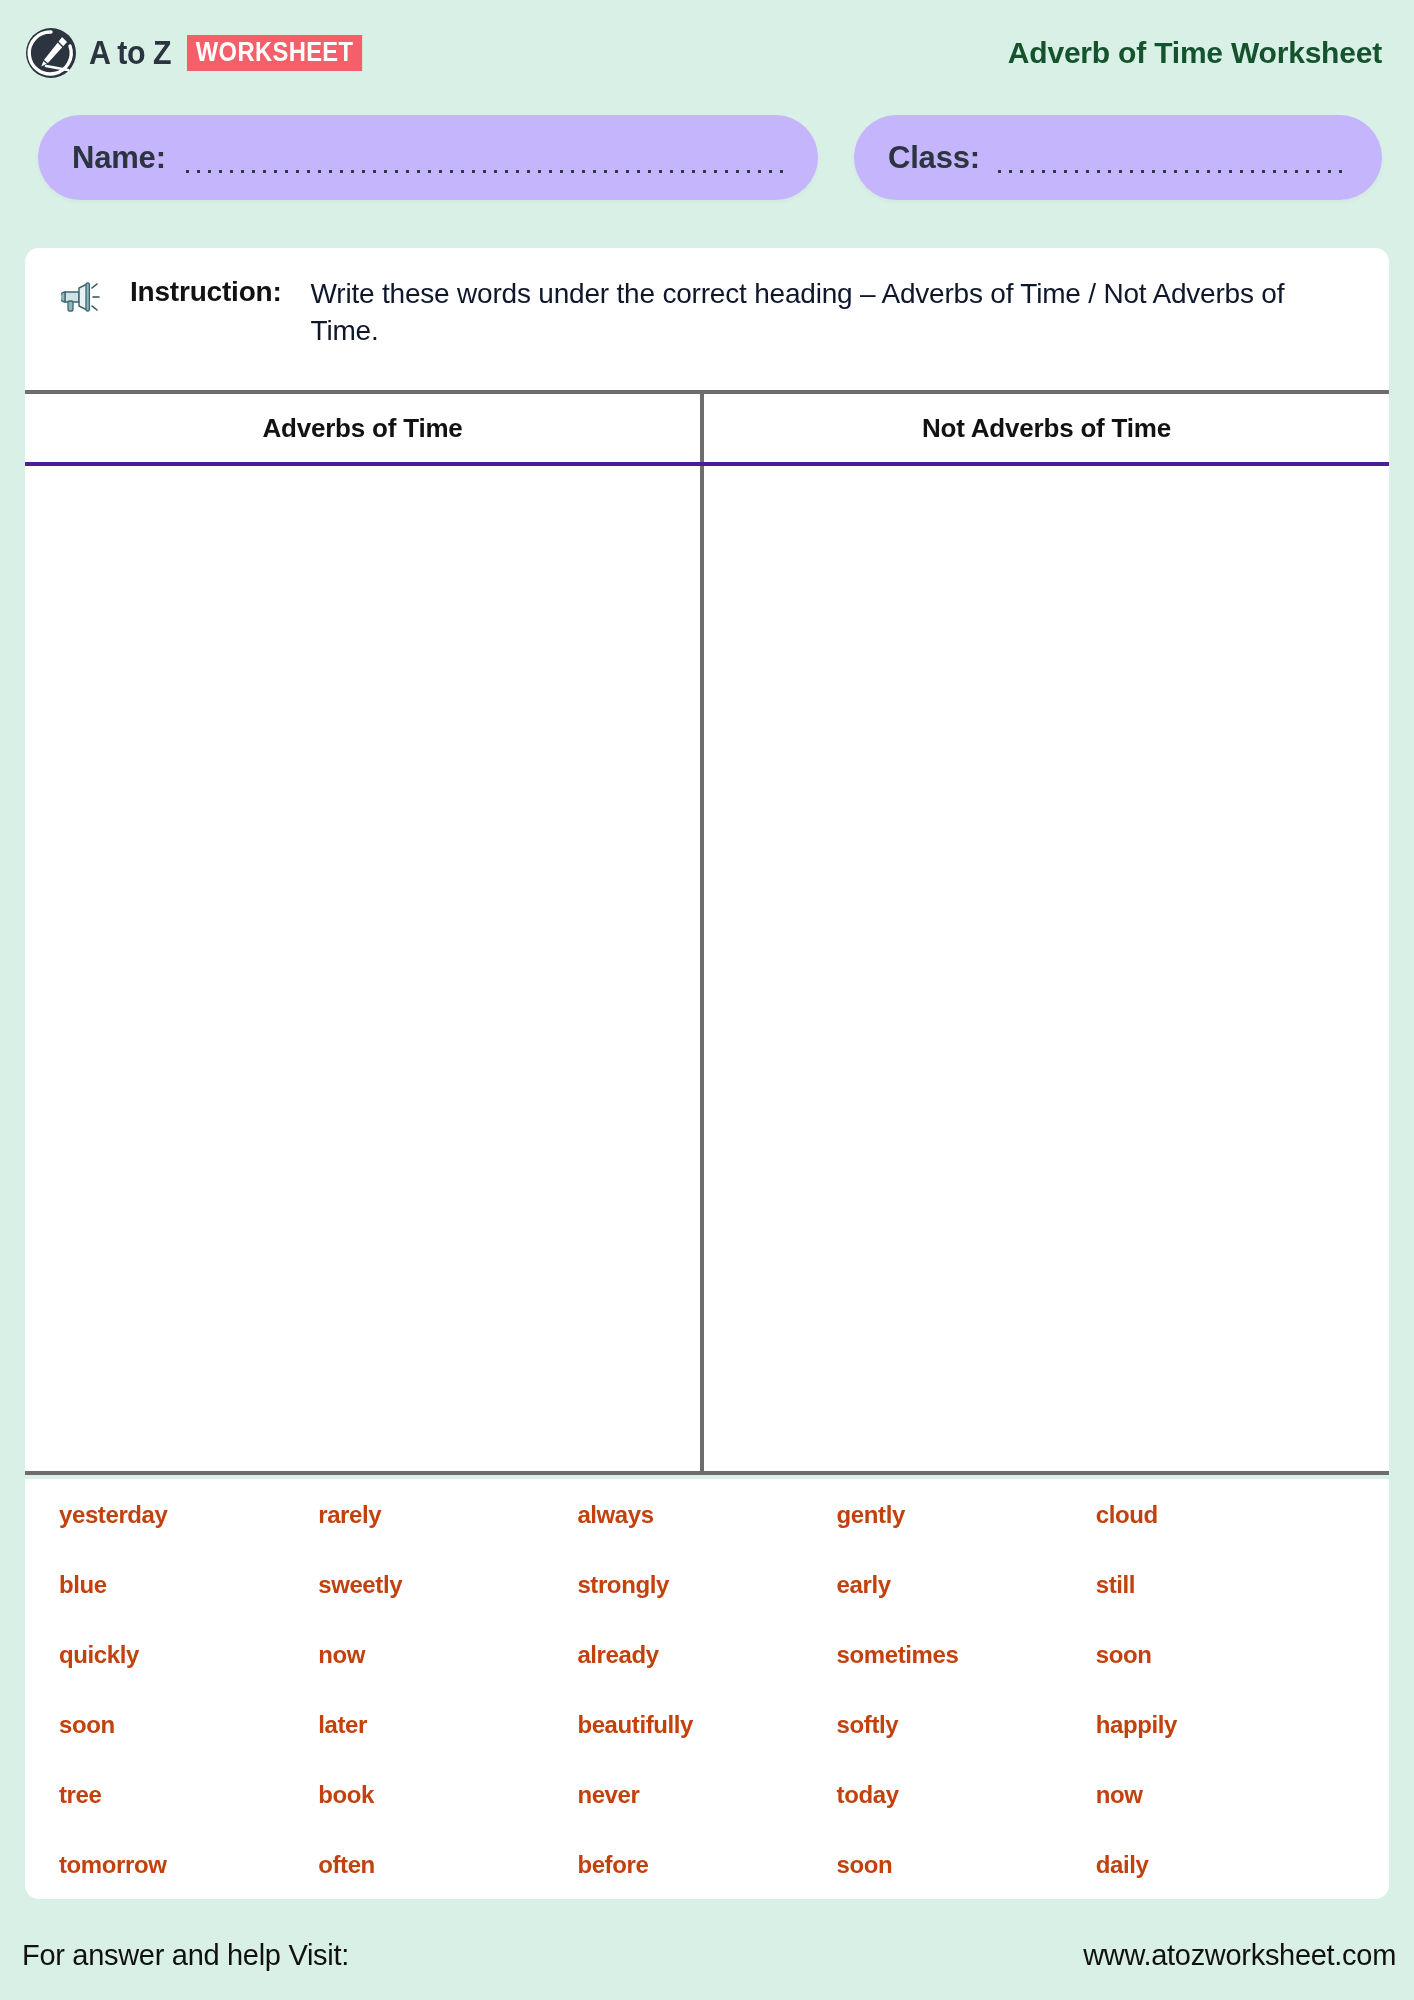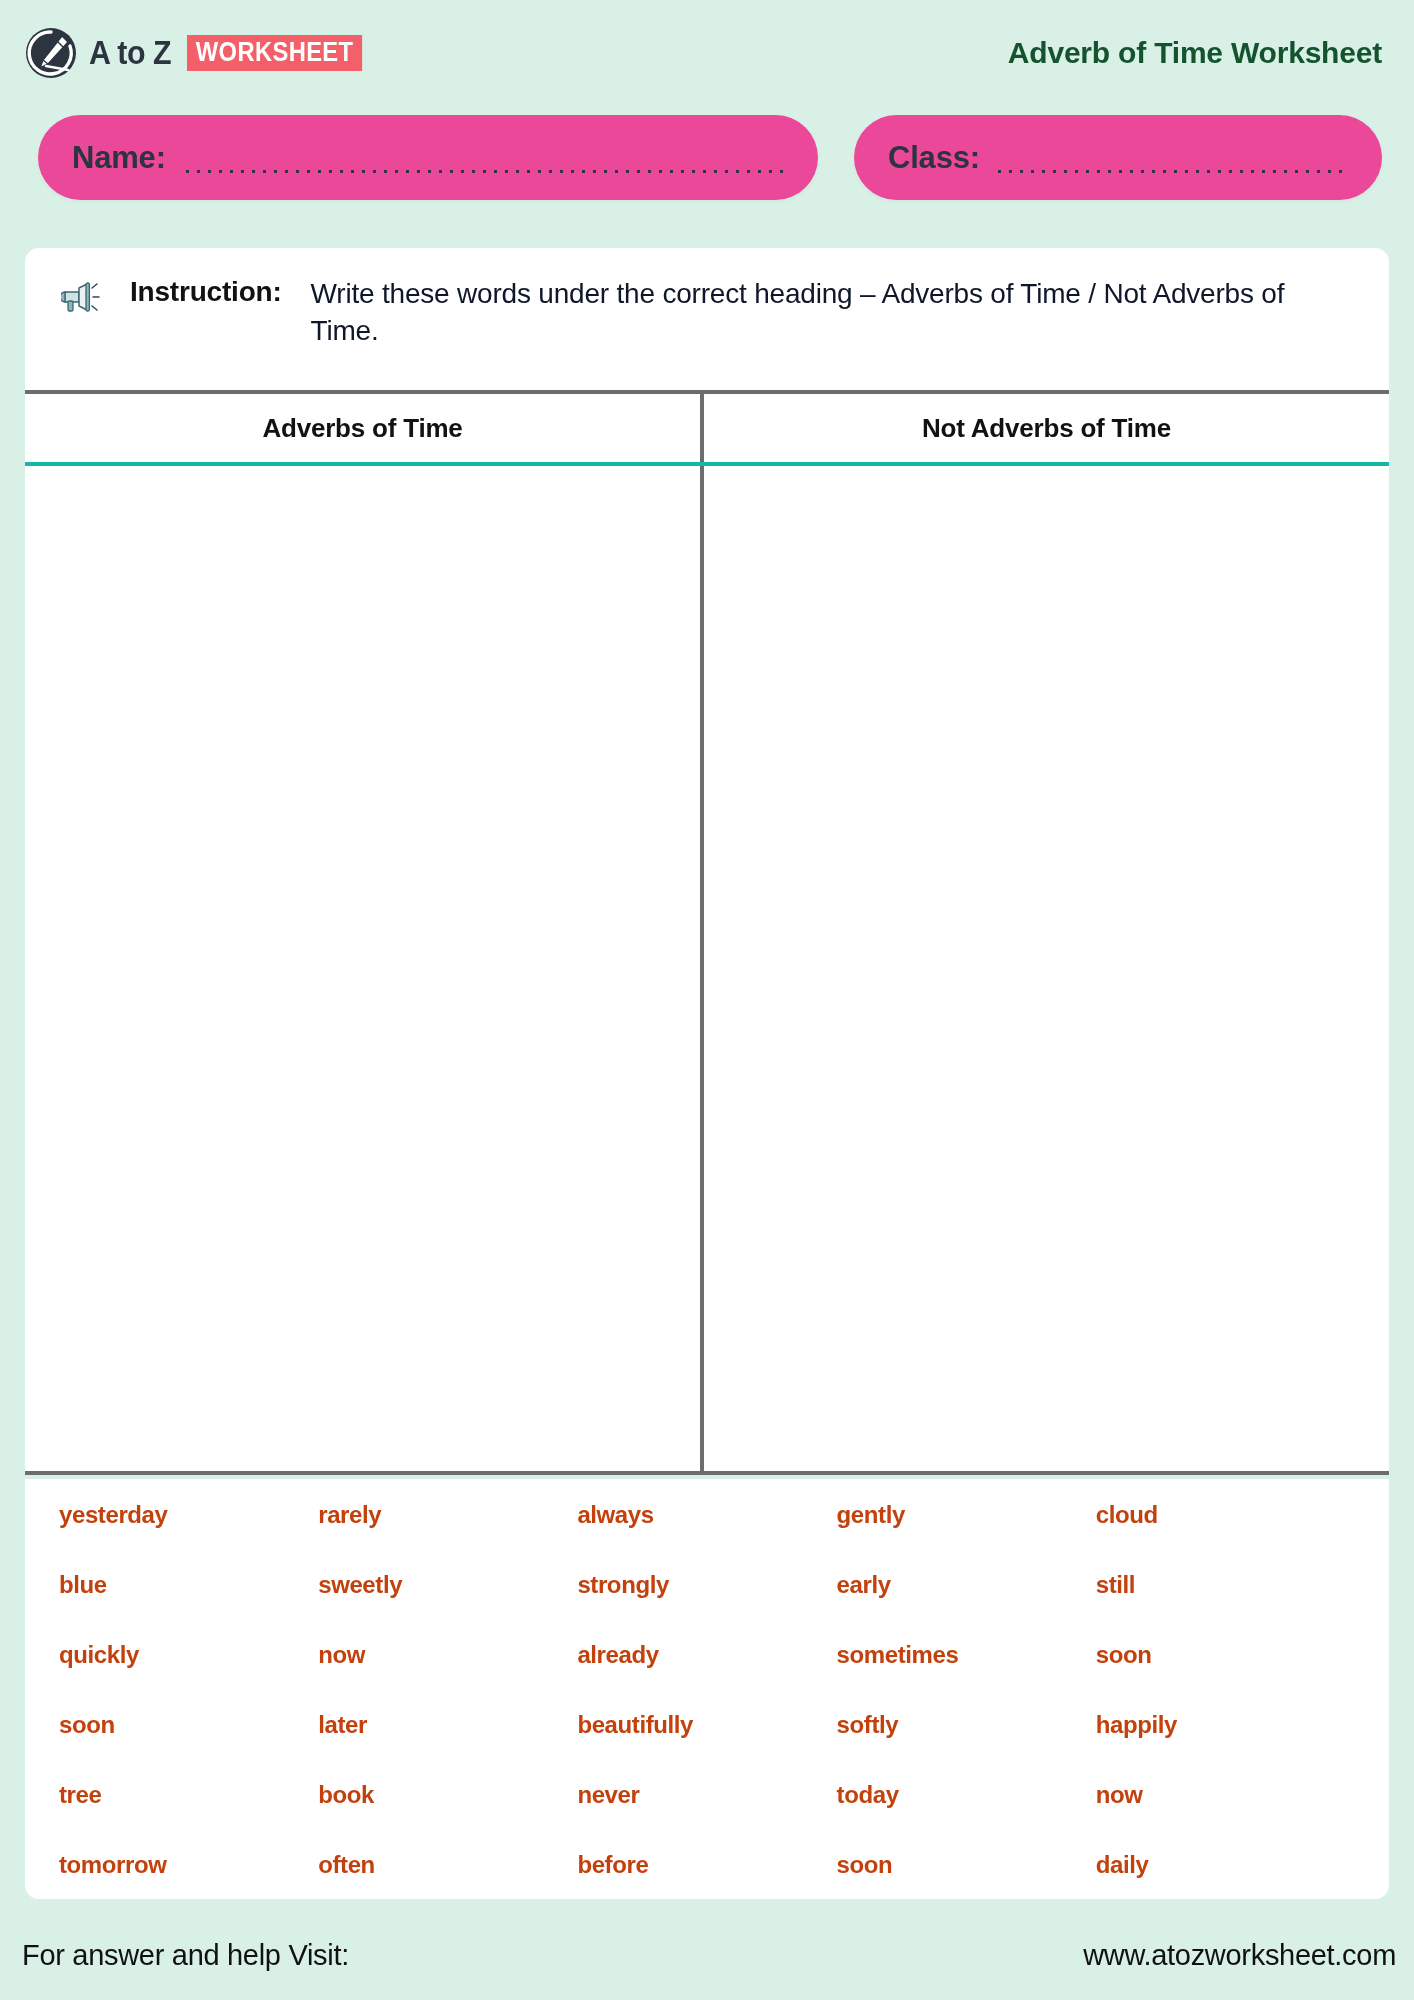--- a/index.html
+++ b/index.html
@@ -85,21 +85,21 @@
     left: 0; top: 110px;
     width: 1414px;
     height: 95px;
     padding: 0 32px 0 38px;
     display: flex;
     align-items: center;
     gap: 36px;
   }
 
   .field {
-    background: #ec4899;
+    background: #c4b5fd;
     border-radius: 48px;
     height: 85px;
     display: flex;
     align-items: center;
     padding: 0 34px;
     box-shadow: 0 2px 5px rgba(0,0,0,0.04);
   }
 
   .field-name { flex: 0 0 780px; }
   .field-class { flex: 1 1 auto; }
@@ -174,21 +174,21 @@
     background: #ffffff;
     border-top: 4px solid #6d6d6d;
     border-bottom: 4px solid #6d6d6d;
     display: flex;
     flex-direction: column;
   }
 
   .table-head {
     display: flex;
     height: 72px;
-    border-bottom: 4px solid #14b8a6;
+    border-bottom: 4px solid #4c1d95;
   }
 
   .table-body {
     display: flex;
     flex: 1 1 auto;
   }
 
   .col-left  { flex: 0 0 675px; }
   .col-right { flex: 1 1 auto; border-left: 4px solid #6d6d6d; }
 

